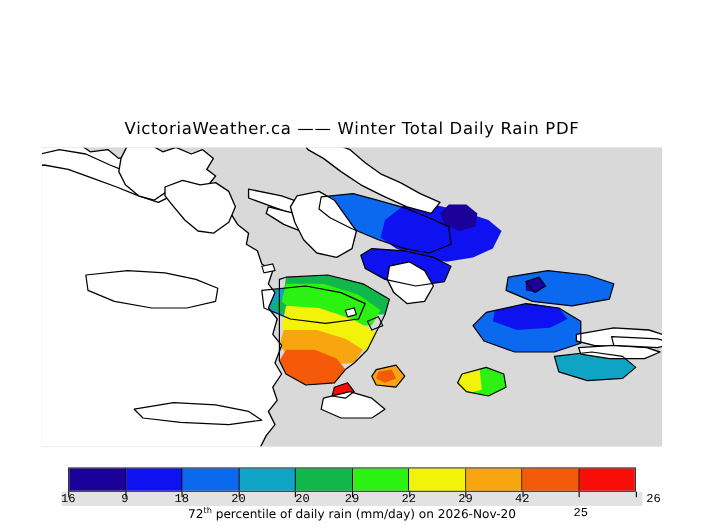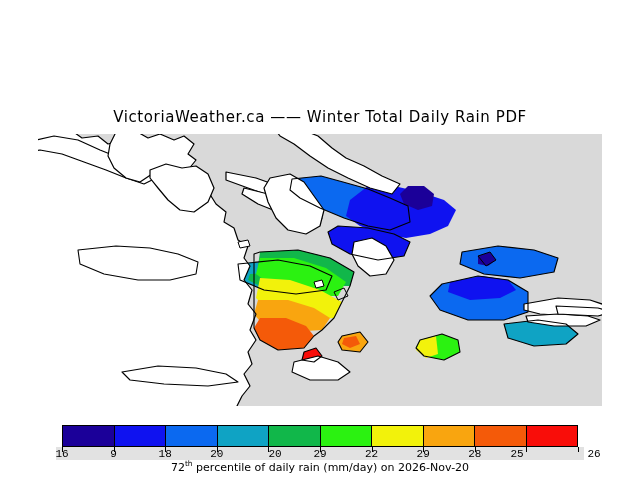--- a/index.html
+++ b/index.html
@@ -322,22 +322,22 @@
     </div>
   <div id="cb-labels">
       <div class="cb-label" style="left: 0px;">16</div>
       <div class="cb-label" style="left: 51.6px;">9</div>
       <div class="cb-label" style="left: 103.2px; text-align: center;">18</div>
       <div class="cb-label" style="left: 154.8px;">20</div>
       <div class="cb-label" style="left: 213px;">20</div>
       <div class="cb-label" style="left: 258px;">29</div>
       <div class="cb-label" style="left: 309.6px;">22</div>
       <div class="cb-label" style="left: 361.2px;">29</div>
-      <div class="cb-label" style="left: 412.8px;">28</div>
-      <div class="cb-label" style="left: 455px;">25</div>
+      <div class="cb-label" style="left: 412.8px;">42</div>
+      <div class="cb-label" style="left: 466px; margin-top: 13px;">25</div>
       <div class="cb-label" style="left: 532px;">26</div>
     </div>
 
   <div id="cb-caption">
     <span>72</span><sup>th</sup><span> percentile of daily rain (mm/day) on 2026-Nov-20</span>
   </div>
 
 </div>
 
 </body></html>

